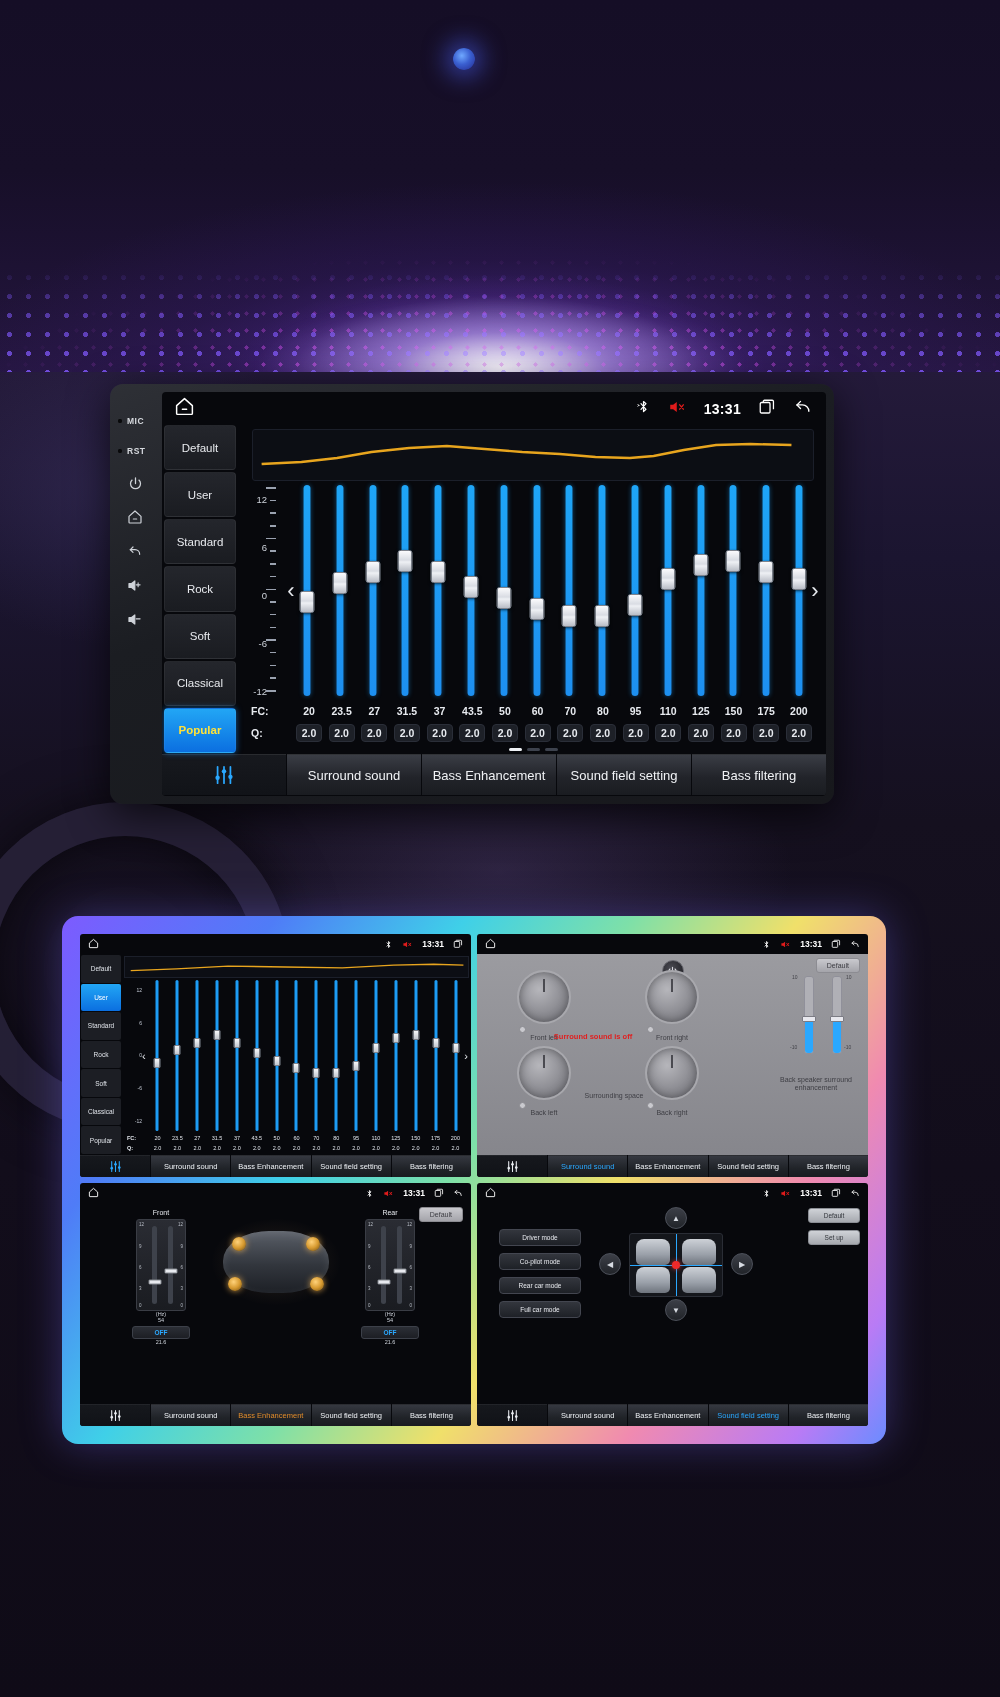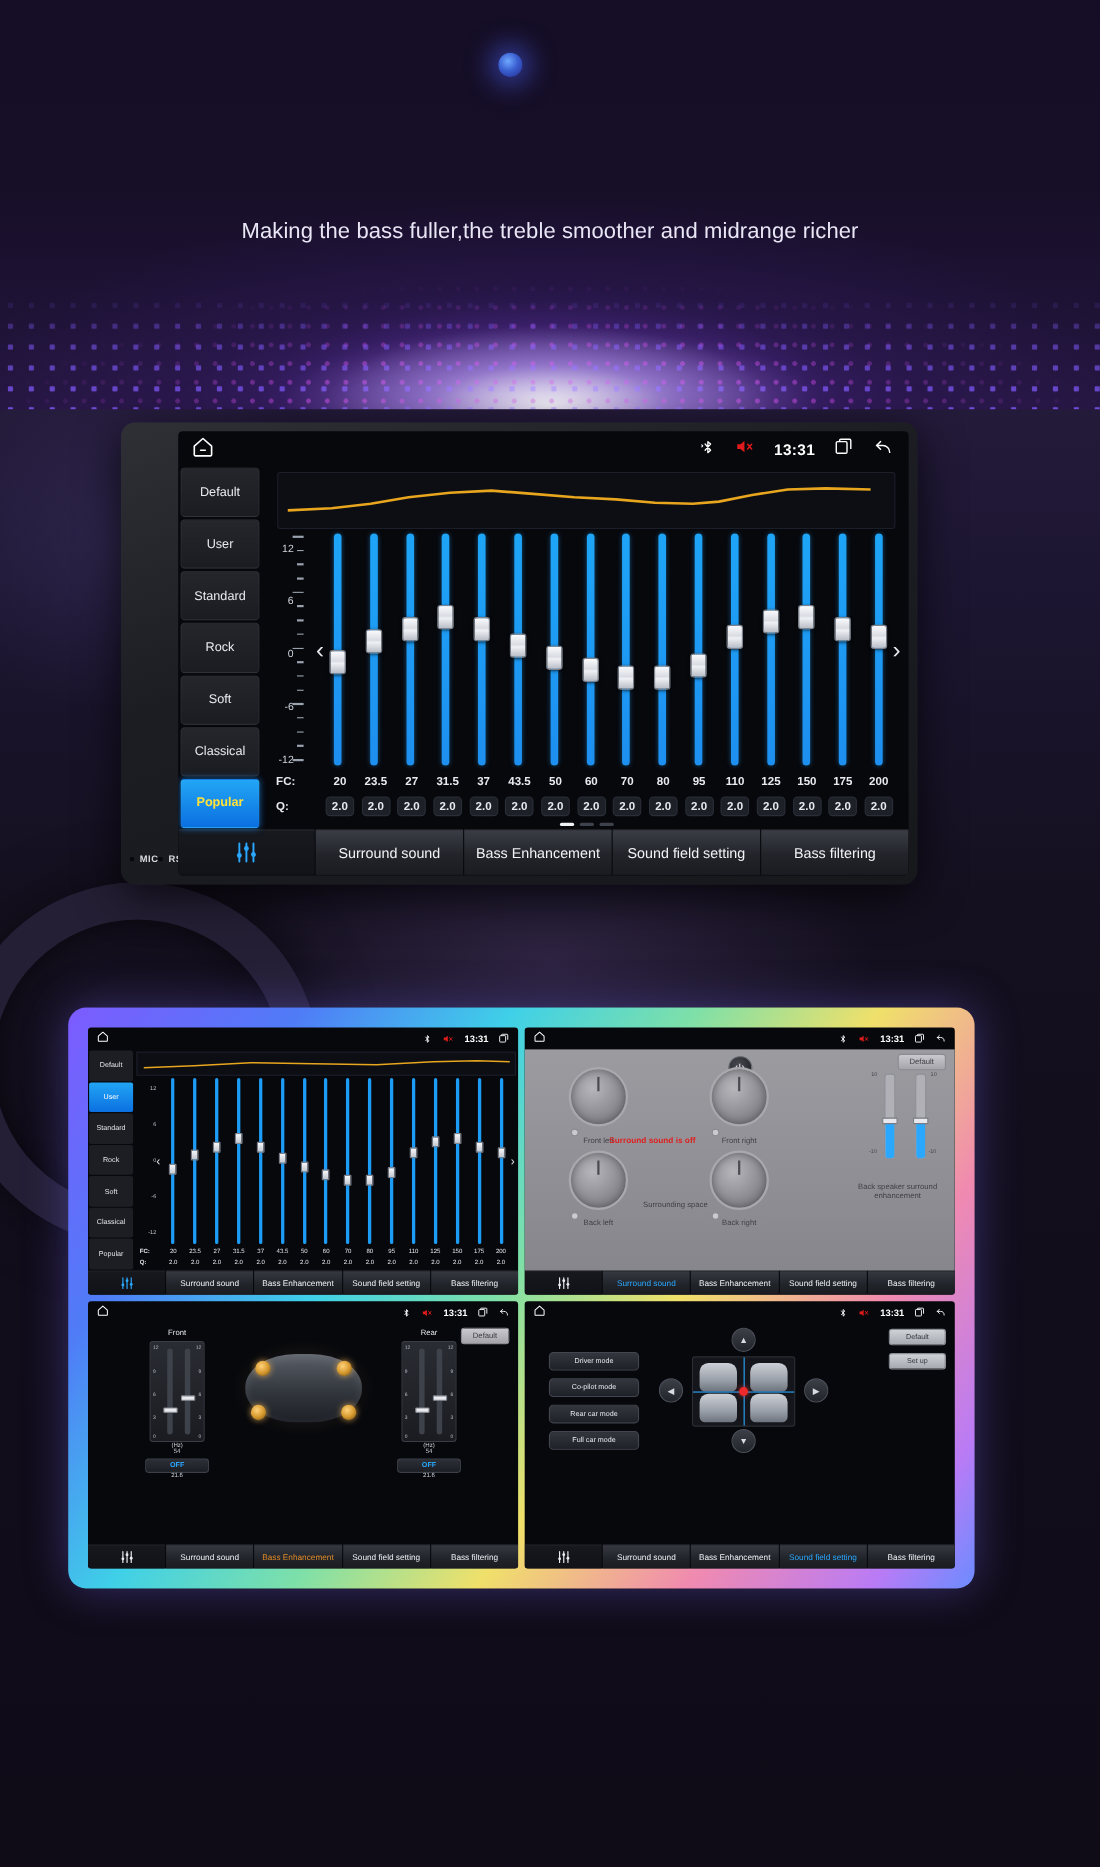--- a/index.html
+++ b/index.html
@@ -85,21 +85,21 @@
   .unit {
     position: absolute; left: 110px; top: 384px; width: 724px; height: 420px;
     background: linear-gradient(160deg, #2e3036 0%, #1b1d22 40%, #17181c 100%);
     border-radius: 13px;
     box-shadow: 0 10px 40px rgba(0,0,0,0.7);
     padding: 8px 8px 8px 8px;
     display: flex;
   }
   .bezel {
     width: 44px; flex: 0 0 44px;
-    display: flex; flex-direction: row; align-items: flex-end;
+    display: flex; flex-direction: column; align-items: flex-start;
     padding-top: 14px; gap: 0px;
   }
   .bz-row {
     display: flex; align-items: center; gap: 5px;
     height: 30px; color: #d6d9de; font-size: 8.5px; font-weight: bold;
     letter-spacing: 0.5px;
   }
   .bz-hole { width: 4px; height: 4px; border-radius: 50%; background: #0b0c0e; box-shadow: inset 0 0 2px #000; }
   .bz-btn {
     width: 34px; height: 34px; display: flex; align-items: center; justify-content: center;
@@ -366,21 +366,20 @@
   .homeicon-sm { width: 11px; height: 11px; }
 </style>
 </head>
 <body>
 
 <div class="hero">
   <div class="dotfield"></div>
   <div class="dotfield2"></div>
   <div class="hero-glow"></div>
   <div class="topdot"></div>
-  <div class="subline">Making the bass fuller,the treble smoother and midrange richer</div>
 </div>
 
 <div class="carbg">
   <div class="wheel"></div>
   <div class="dashblur"></div>
 </div>
 
 <div class="unit">
   <div class="bezel">
     <div class="bz-row">

